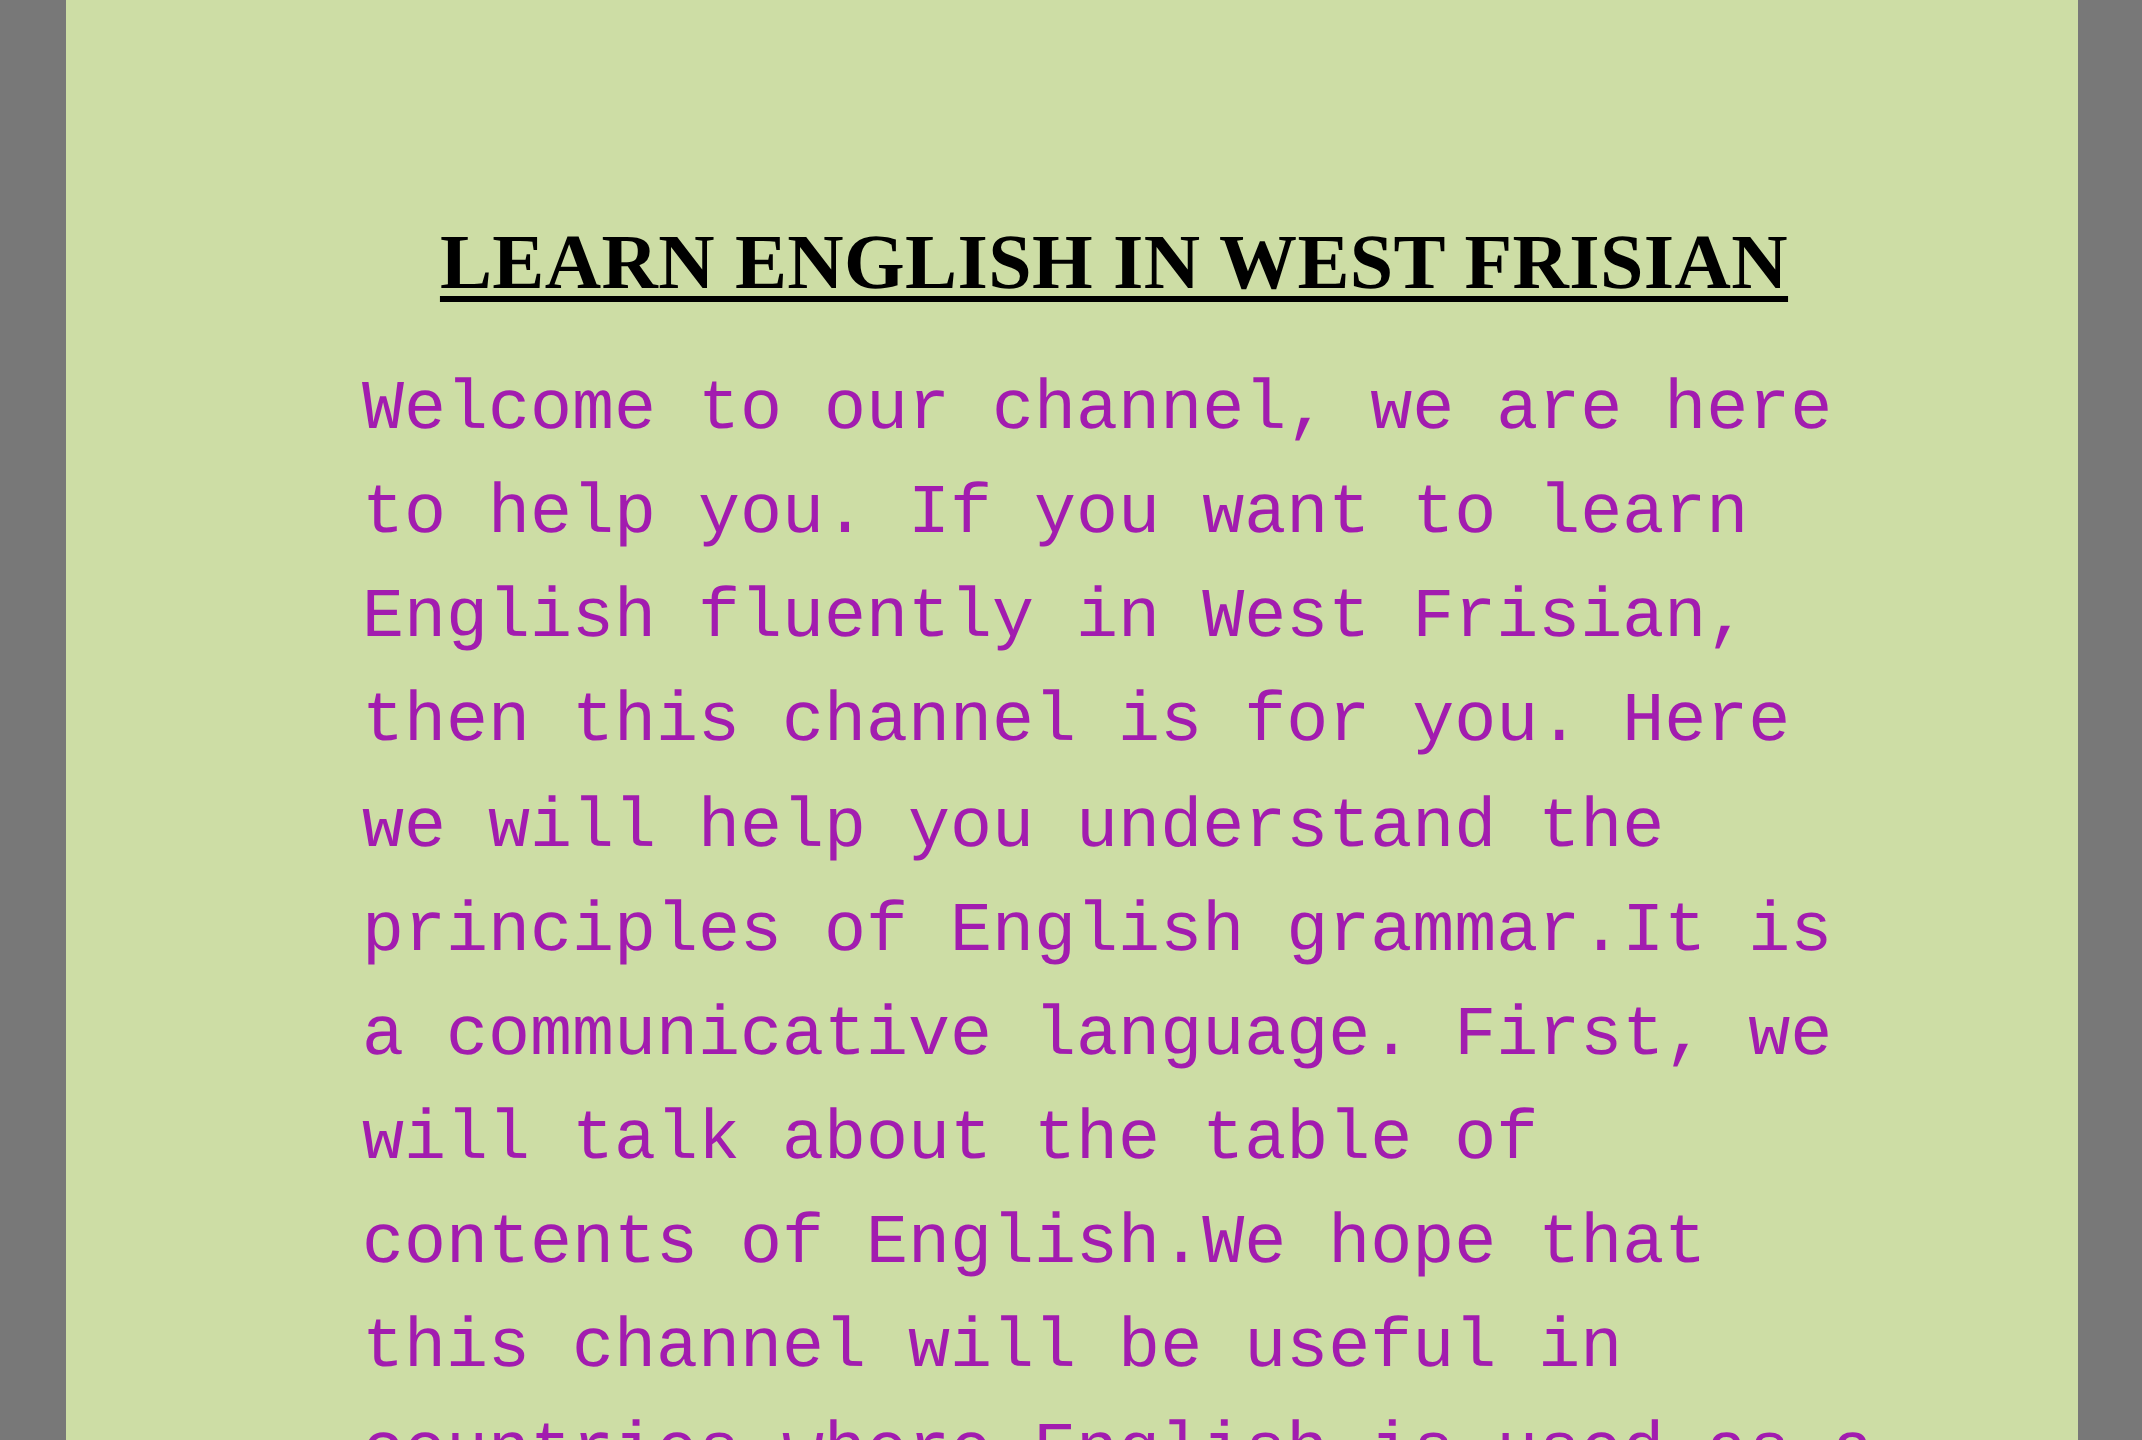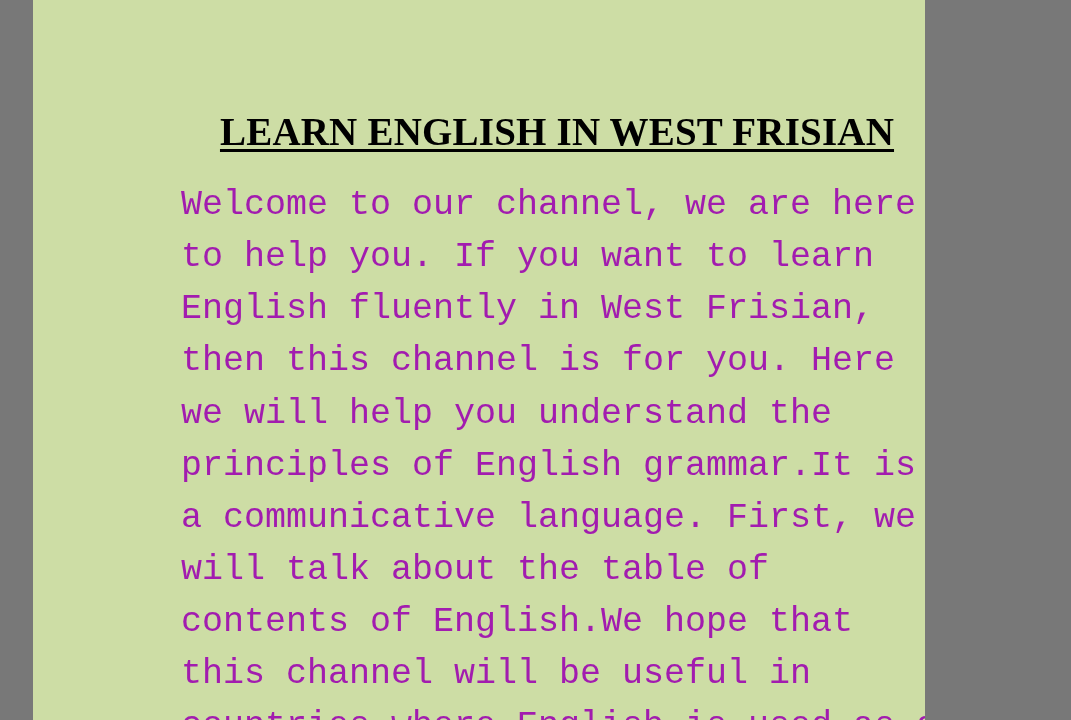--- a/index.html
+++ b/index.html
@@ -10,21 +10,21 @@
     width: 1071px;
     height: 720px;
     background: #787878;
     font-family: "Liberation Serif", serif;
     overflow: hidden;
   }
   #slide-frame {
     position: absolute;
     left: 33px;
     top: 0px;
-    width: 892px;
+    width: 1006px;
     height: 720px;
     background: #cddda5;
     overflow: hidden;
   }
   #slide-content {
     position: absolute;
     left: 148px;
     top: 112px;
     width: 790px;
   }

